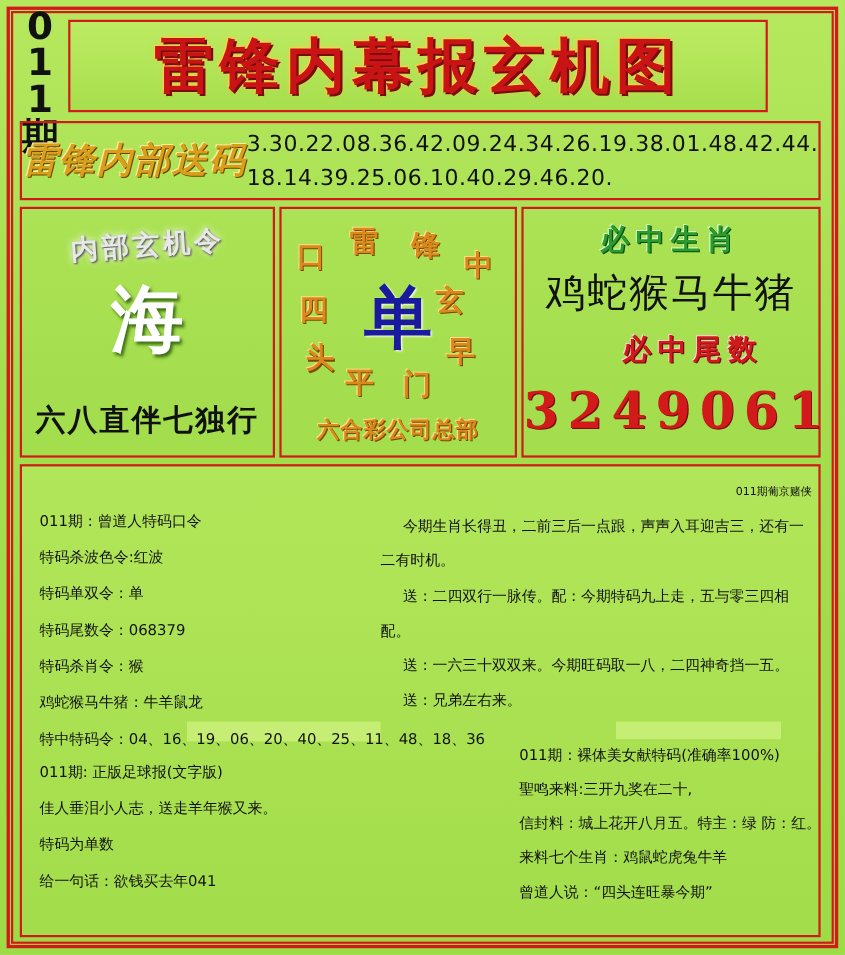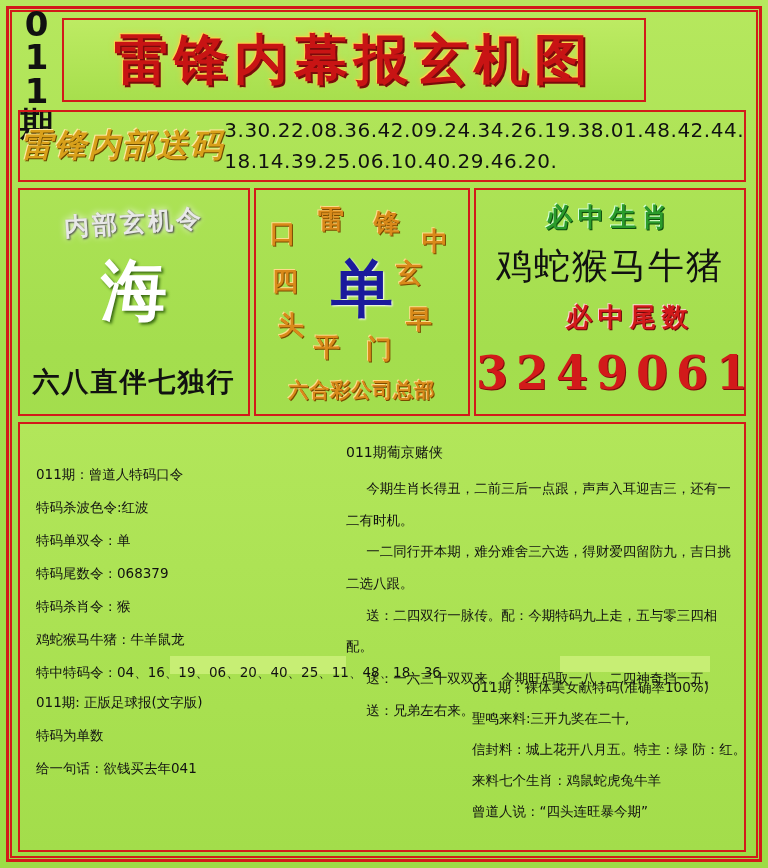--- a/index.html
+++ b/index.html
@@ -33,21 +33,21 @@
     font-size:34px;font-weight:bold;
     color:#111;
     line-height:0.98;
     text-align:center;
     letter-spacing:-1px;
   }
   .issue span{display:block;}
 
   
   .title-box{
-    position:absolute;left:62px;top:18px;width:584px;height:84px;
+    position:absolute;left:62px;top:18px;width:636px;height:84px;
     border:2px solid #d21a1a;
     box-sizing:border-box;
     display:flex;align-items:center;justify-content:center;
     background:linear-gradient(180deg,#bdeb63,#a7df4d);
   }
   .title{
     font-size:54px;font-weight:bold;
     font-family:"DejaVu Serif","Liberation Serif",serif;
     color:#c81414;
     letter-spacing:6px;
@@ -178,21 +178,21 @@
   }
   .bl{
     position:absolute;left:16px;top:34px;width:300px;
     font-size:13.5px;color:#111;line-height:2.45;
   }
   .br{
     position:absolute;left:326px;top:12px;width:392px;
     font-size:13.5px;color:#111;line-height:2.35;
   }
   .br-title{
-    text-align:left;font-size:14px;margin-bottom:4px;
+    text-align:right;font-size:10px;margin-bottom:4px;
   }
   .br p{margin:0;text-indent:1.5em;}
   .bl div{white-space:nowrap;}
   .hl{
     position:absolute;left:150px;top:232px;width:176px;height:18px;
     background:#cdf07a;opacity:.85;
   }
   .hl2{
     position:absolute;left:540px;top:232px;width:150px;height:16px;
     background:#cdf07a;opacity:.85;
@@ -276,28 +276,28 @@
       <div>特码杀波色令:红波</div>
       <div>特码单双令：单</div>
       <div>特码尾数令：068379</div>
       <div>特码杀肖令：猴</div>
       <div>鸡蛇猴马牛猪：牛羊鼠龙</div>
       <div>特中特码令：04、16、19、06、20、40、25、11、48、18、36</div>
     </div>
 
     <div class="bl2">
       <div>011期: 正版足球报(文字版)</div>
+      <div>佳人垂泪小人志，送走羊年猴又来。</div>
       <div>特码为单数</div>
       <div>给一句话：欲钱买去年041</div>
     </div>
 
     <div class="br">
       <div class="br-title">011期葡京赌侠</div>
       <p>今期生肖长得丑，二前三后一点跟，声声入耳迎吉三，还有一二有时机。</p>
-      <p>一二同行开本期，难分难舍三六选，得财爱四留防九，吉日挑二选八跟。</p>
       <p>送：二四双行一脉传。配：今期特码九上走，五与零三四相配。</p>
       <p>送：一六三十双双来。今期旺码取一八，二四神奇挡一五。</p>
       <p>送：兄弟左右来。</p>
     </div>
 
     <div class="br2">
       <div>011期：裸体美女献特码(准确率100%)</div>
       <div>聖鸣来料:三开九奖在二十,</div>
       <div>信封料：城上花开八月五。特主：绿 防：红。</div>
       <div>来料七个生肖：鸡鼠蛇虎兔牛羊</div>

